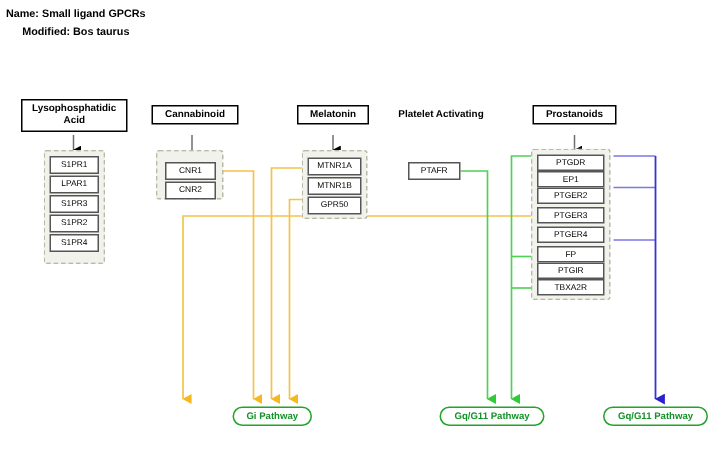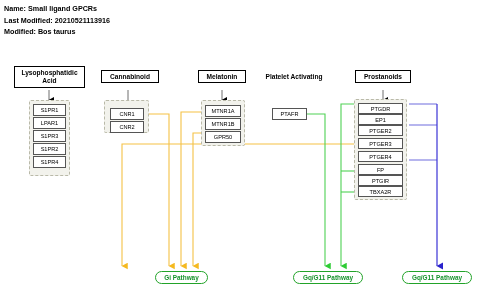--- a/index.html
+++ b/index.html
@@ -7,21 +7,21 @@
     width:480px;height:304px;
     background:#ffffff;
     font-family:"Liberation Sans", sans-serif;
     position:relative;
     overflow:hidden;
     -webkit-font-smoothing:none;
   }
   #canvas{position:absolute;left:0;top:0;width:480px;height:304px;}
   svg.edges{position:absolute;left:0;top:0;width:480px;height:304px;pointer-events:none;}
 
-  .meta{position:absolute;left:4px;top:3px;line-height:11.5px;}
+  .meta{position:absolute;left:4px;top:3px;line-height:11.5px;text-align:center;}
   .meta div{font-size:7.2px;font-weight:bold;color:#000;white-space:nowrap;}
 
   .grp-label{
     position:absolute;
     box-sizing:border-box;
     border:1px solid #000;
     background:#ffffff;
     font-size:6.6px;
     font-weight:bold;
     color:#000;
@@ -64,21 +64,20 @@
     display:flex;align-items:center;justify-content:center;
   }
 </style>
 </head>
 <body>
 
 <div id="canvas">
 
   <div class="meta">
     <div>Name: Small ligand GPCRs</div>
-    <div>Last Modified: 20210521113916</div>
     <div>Modified: Bos taurus</div>
   </div>
 
   <svg class="edges" viewBox="0 0 480 304">
     <defs>
       <marker id="arrBlack" markerWidth="7" markerHeight="7" refX="3" refY="5.2" orient="auto">
         <path d="M0,0 L6,0 L3,5.6 Z" fill="#000000"></path>
       </marker>
       <marker id="arrOrange" markerWidth="7" markerHeight="7" refX="3" refY="5.2" orient="auto">
         <path d="M0,0 L6,0 L3,5.6 Z" fill="#f5b91f"></path>

